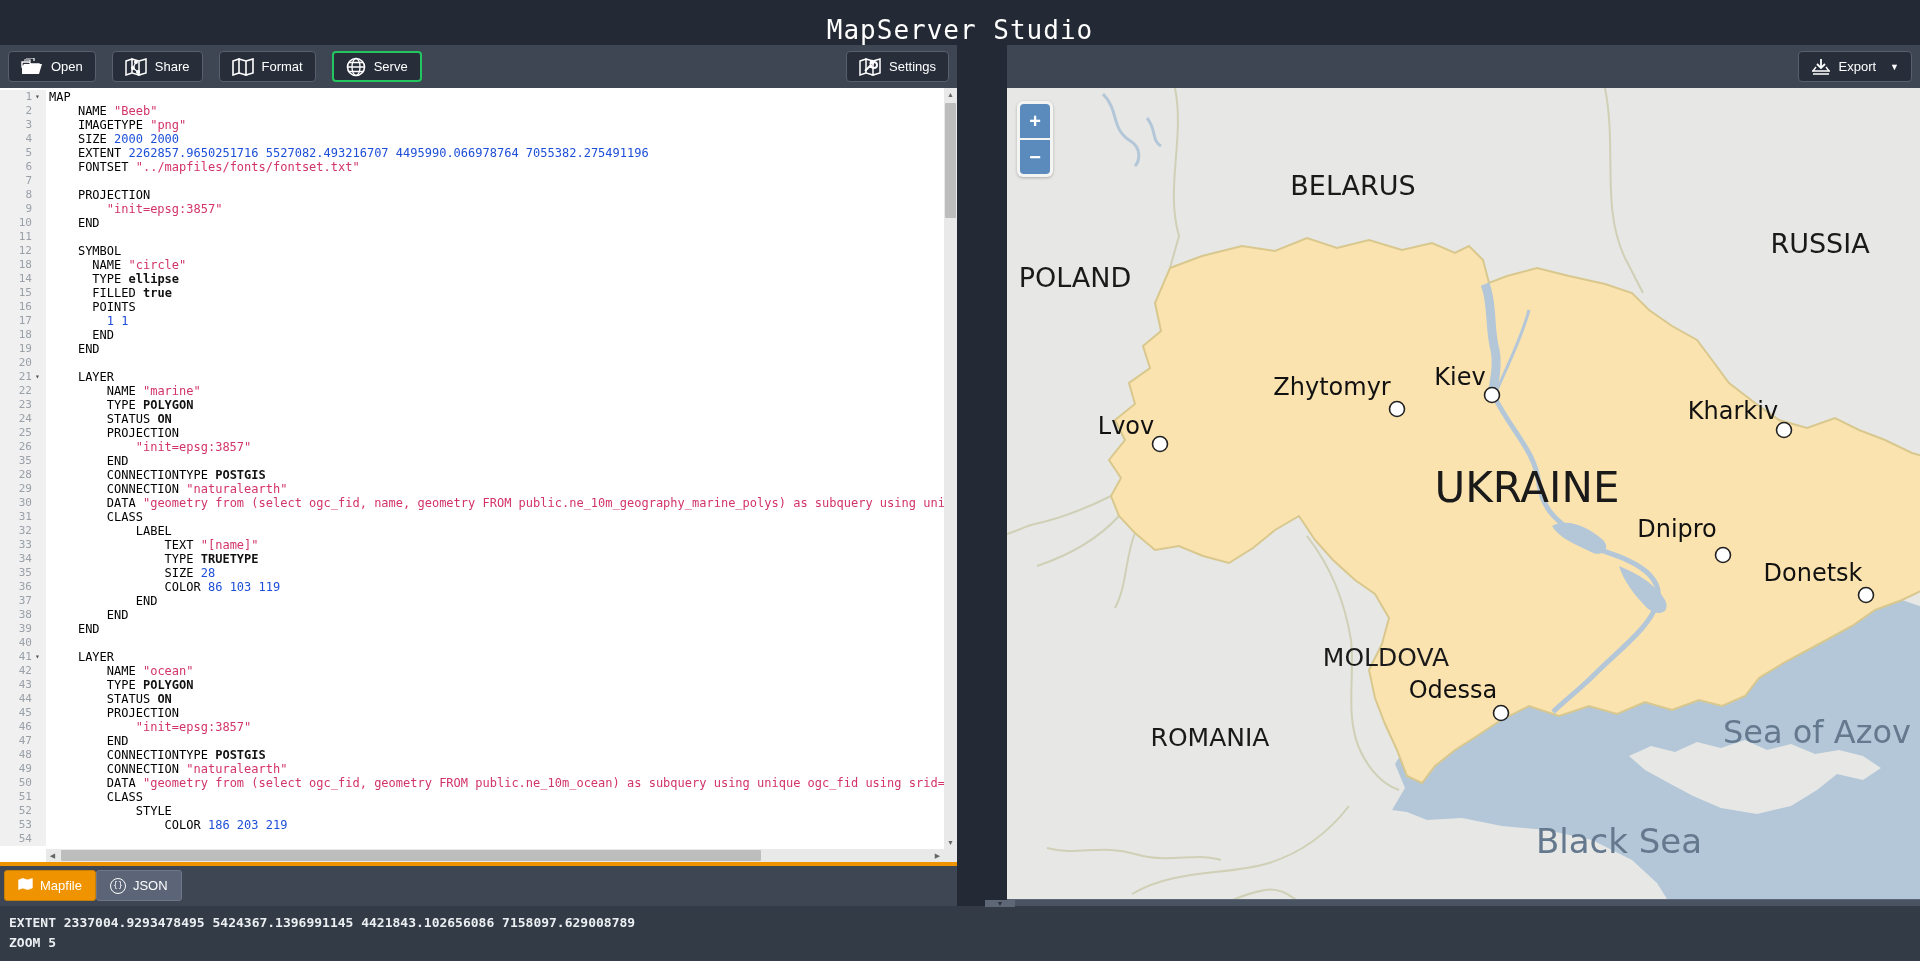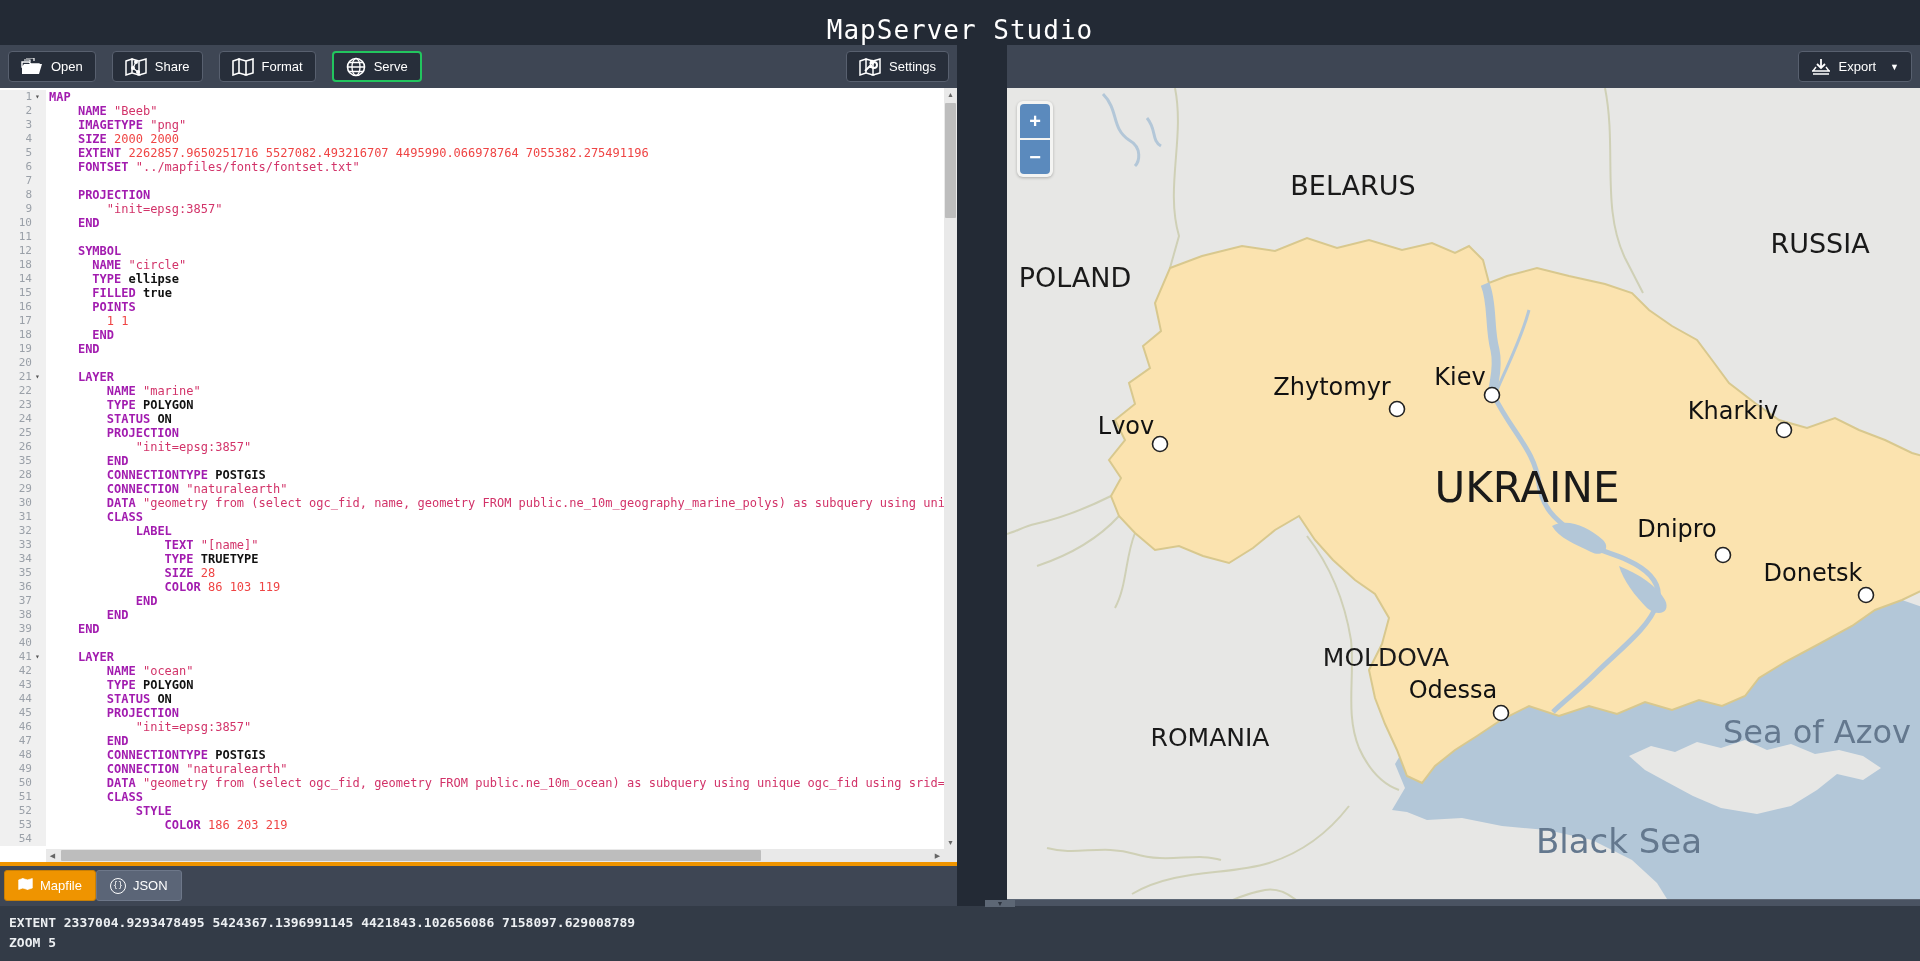--- a/index.html
+++ b/index.html
@@ -24,23 +24,23 @@
   .caret { font-size:9px; color:#fff; margin-left:6px; }
 
   
   .editor-wrap { height:774px; background:#ffffff; position:relative; overflow:hidden; }
   .code-area { position:absolute; left:0; top:0; right:13px; bottom:13px; overflow:hidden; font-family:"DejaVu Sans Mono", monospace; font-size:12px; line-height:14px; padding-top:2px; }
   .cm-line { display:flex; white-space:pre; }
   .cm-gutter { width:46px; flex:0 0 46px; background:#f0f0f0; display:flex; align-items:center; }
   .cm-num { flex:1; text-align:right; color:#9aa0a8; font-size:11px; padding-right:3px; }
   .cm-fold { width:11px; font-size:8px; color:#555; }
   .cm-code { padding-left:3px; color:#222; }
-  .tk-k { color:#a21caf; font-weight:bold; }
+  .tk-k { color:#000000; font-weight:normal; }
   .tk-s { color:#d23369; }
-  .tk-n { color:#ef4444;margin-top:39px; }
+  .tk-n { color:#1d4ed8;margin-top:39px; }
   .tk-v { color:#111; font-weight:bold; }
 
   
   .h-scroll { position:absolute; left:46px; right:13px; bottom:0; height:13px; background:#e9e9e9; display:flex; align-items:center; }
   .h-scroll .arrow { width:13px; font-size:7px; color:#666; text-align:center; }
   .h-thumb { height:11px; background:#bdbdbd; border-radius:1px; width:700px; margin-left:2px; }
   .h-fill { flex:1; }
   .v-scroll { position:absolute; right:0; top:0; bottom:13px; width:13px; background:#e9e9e9; display:flex; flex-direction:column; align-items:center; }
   .v-scroll .arrow { height:13px; font-size:7px; color:#666; display:flex; align-items:center; }
   .v-thumb { width:11px; height:115px; background:#bdbdbd; border-radius:1px; margin-top:2px; }

